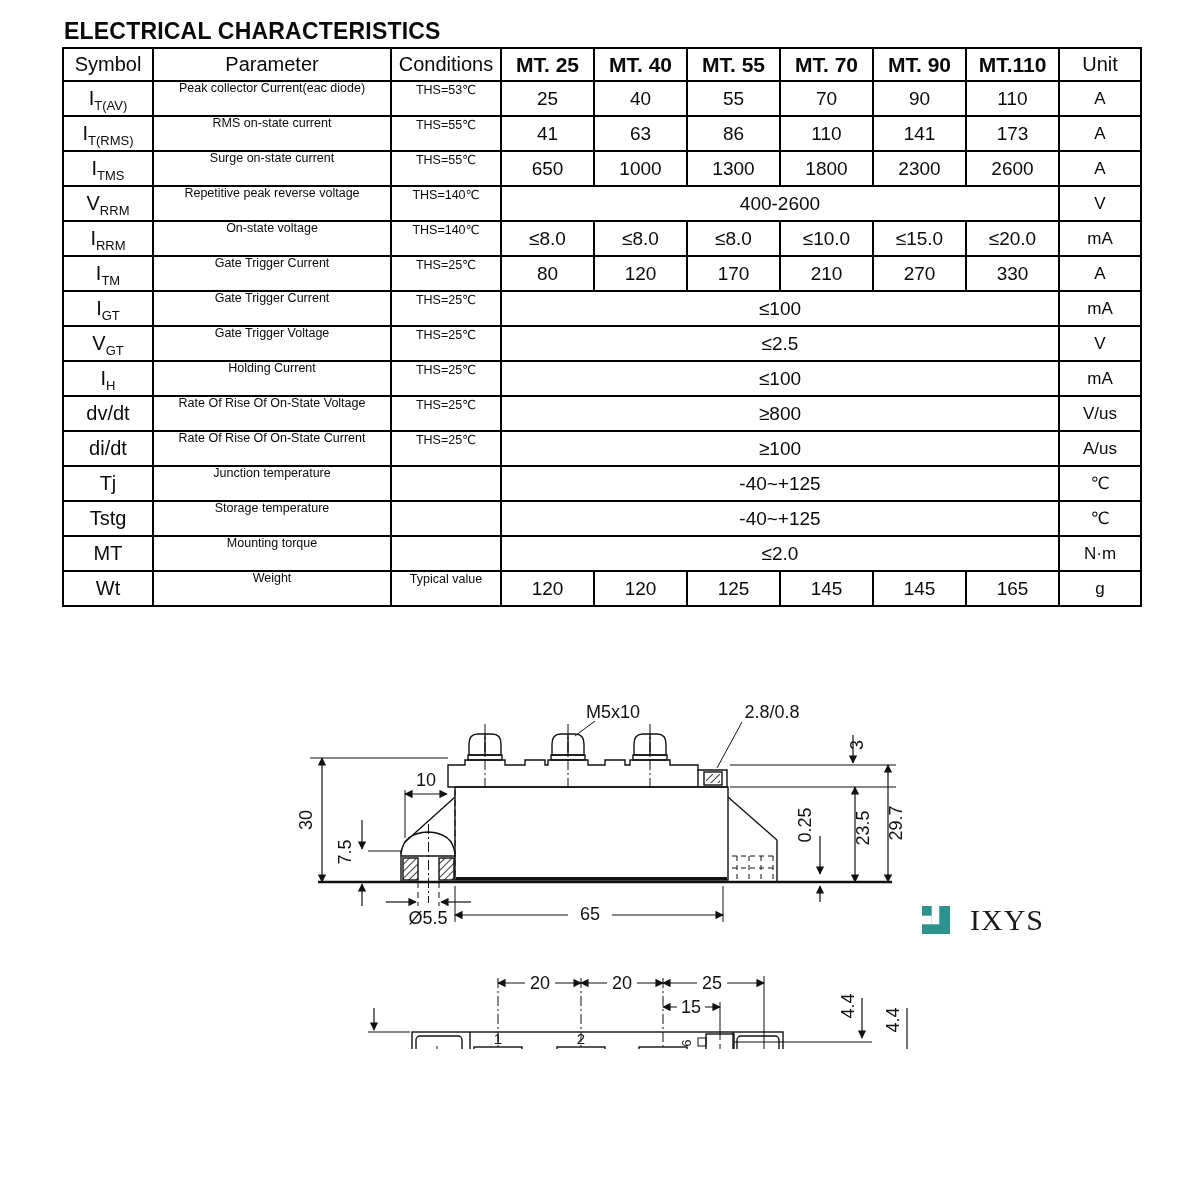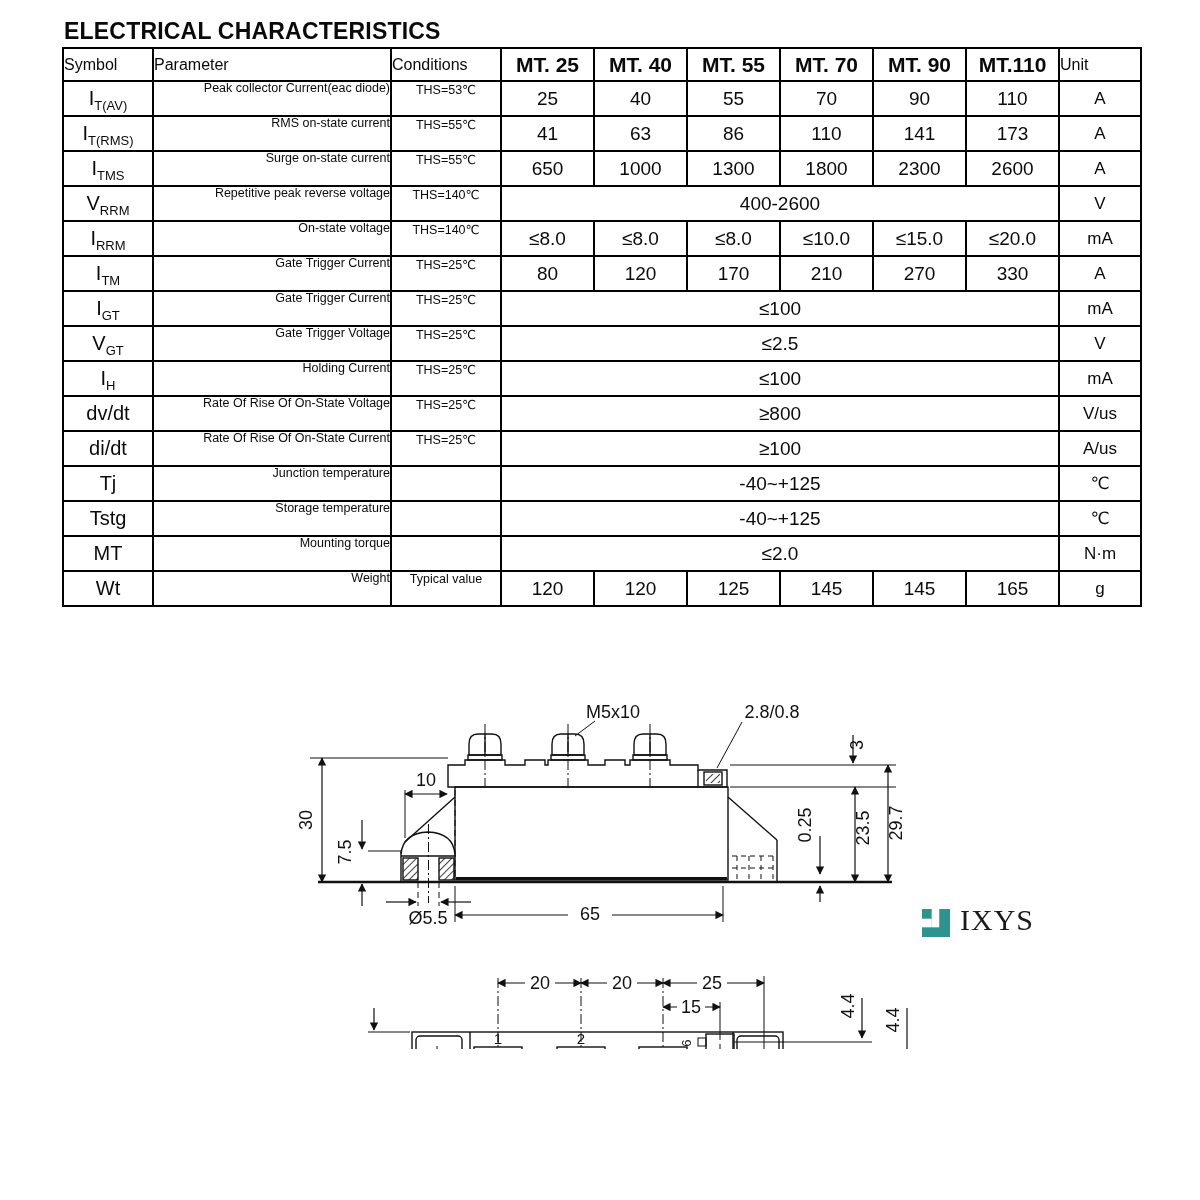--- a/index.html
+++ b/index.html
@@ -7,36 +7,36 @@
         font-family:"Liberation Sans","DejaVu Sans",sans-serif;color:#111;}
   #title{position:absolute;left:64px;top:18px;font-size:23px;font-weight:bold;
          letter-spacing:0.2px;color:#0a0a0a;}
   
   #spec-table{position:absolute;left:62px;top:47px;border-collapse:collapse;
               table-layout:fixed;width:1078px;background:#fff;}
   #spec-table th,#spec-table td{border:2px solid #000;padding:0;overflow:hidden;
               background:#fff;color:#0a0a0a;}
   #spec-table thead tr{height:33px;}
   #spec-table tbody tr{height:35px;}
-  th.hdr{font-size:16px;font-weight:normal;text-align:left;}
+  th.hdr{font-size:20px;font-weight:normal;text-align:center;}
   th.mt{font-size:21px;font-weight:bold;text-align:center;}
   td.sym{font-size:20px;text-align:center;vertical-align:middle;}
   .sym-sub{font-size:13px;position:relative;top:5px;}
-  td.param{font-size:12.5px;text-align:right;vertical-align:top;padding:2px 0 0 4px;line-height:1.1;}
+  td.param{font-size:12.5px;text-align:center;vertical-align:top;padding:2px 0 0 4px;line-height:1.1;}
   td.cond{font-size:12.5px;text-align:center;vertical-align:top;padding-top:3px;}
   td.val{font-size:19px;text-align:center;vertical-align:middle;}
   td.unit{font-size:17px;text-align:center;vertical-align:middle;}
   
   svg{position:absolute;}
   svg text{font-family:"Liberation Sans","DejaVu Sans",sans-serif;fill:#111;}
   .dim{font-size:18px;}
   .dimsm{font-size:15px;}
   .pin{font-size:13px;}
   
-  #logo{position:absolute;left:922px;top:903px;display:flex;align-items:flex-end;gap:10px;}
+  #logo{position:absolute;left:922px;top:903px;display:flex;align-items:center;gap:20px;}
   #logo-text{font-family:"Liberation Serif","DejaVu Serif",serif;font-size:30px;
              color:#1a1a1a;letter-spacing:1px;}
 </style>
 </head>
 <body>
 
 <div id="page">
 
   <div id="title">ELECTRICAL CHARACTERISTICS</div>
 

